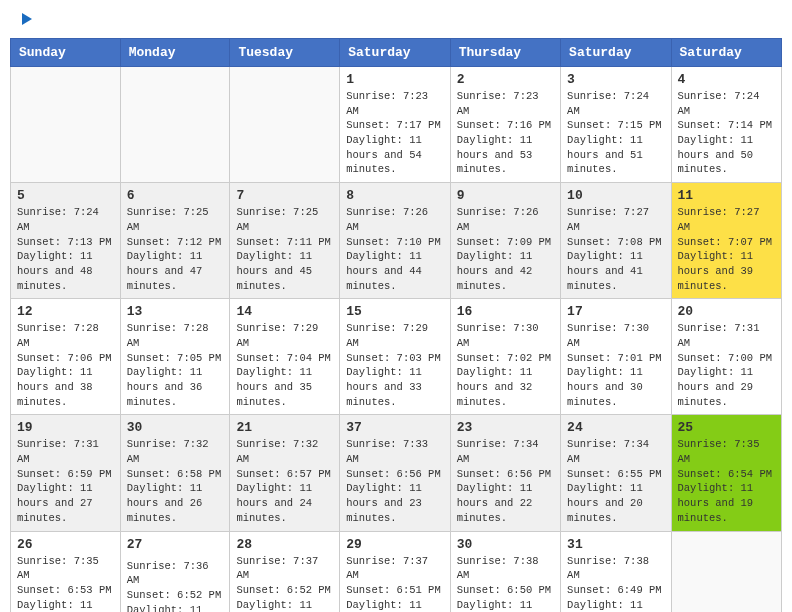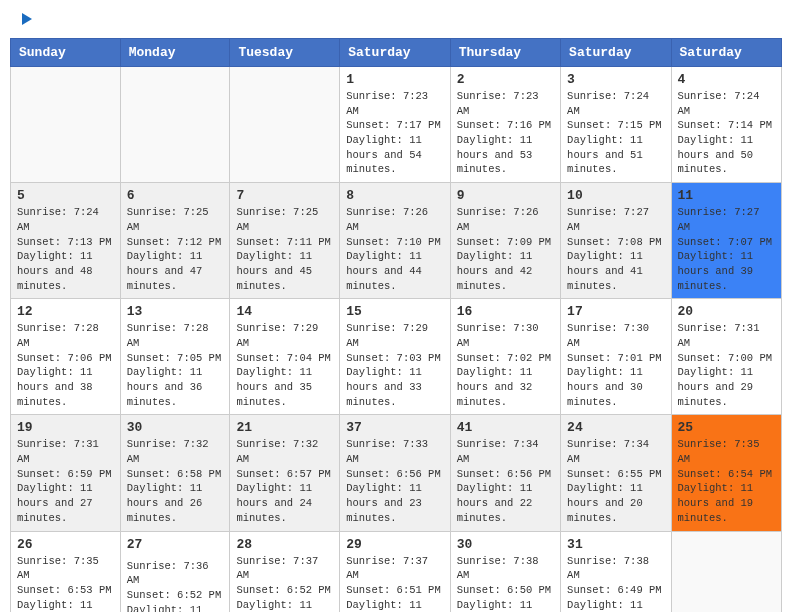--- a/index.html
+++ b/index.html
@@ -175,21 +175,21 @@
           <div class="day-info" style="white-space: pre-line;">Sunrise: 7:26 AM
 Sunset: 7:09 PM
 Daylight: 11 hours and 42 minutes.</div>
         </td>
         <td style="background: rgb(240, 240, 240); margin-left: 20px;">
           <span class="day-number">10</span>
           <div class="day-info" style="white-space: pre-line;">Sunrise: 7:27 AM
 Sunset: 7:08 PM
 Daylight: 11 hours and 41 minutes.</div>
         </td>
-        <td style="background: #3b82f6;">
+        <td style="background: #fde047;">
           <span class="day-number">11</span>
           <div class="day-info" style="white-space: pre-line;">Sunrise: 7:27 AM
 Sunset: 7:07 PM
 Daylight: 11 hours and 39 minutes.</div>
         </td>
       </tr>
       <tr>
         <td>
           <span class="day-number">12</span>
           <div class="day-info" style="white-space: pre-line;">Sunrise: 7:28 AM
@@ -252,32 +252,32 @@
 Sunset: 6:57 PM
 Daylight: 11 hours and 24 minutes.</div>
         </td>
         <td style="background: rgb(240, 240, 240);">
           <span class="day-number">37</span>
           <div class="day-info" style="white-space: pre-line;">Sunrise: 7:33 AM
 Sunset: 6:56 PM
 Daylight: 11 hours and 23 minutes.</div>
         </td>
         <td style="background: rgb(240, 240, 240);">
-          <span class="day-number">41</span>
+          <span class="day-number">23</span>
           <div class="day-info" style="white-space: pre-line;">Sunrise: 7:34 AM
 Sunset: 6:56 PM
 Daylight: 11 hours and 22 minutes.</div>
         </td>
         <td style="background: rgb(240, 240, 240);">
           <span class="day-number">24</span>
           <div class="day-info" style="white-space: pre-line;">Sunrise: 7:34 AM
 Sunset: 6:55 PM
 Daylight: 11 hours and 20 minutes.</div>
         </td>
-        <td style="background: #f97316;">
+        <td style="background: #84cc16;">
           <span class="day-number">25</span>
           <div class="day-info" style="white-space: pre-line;">Sunrise: 7:35 AM
 Sunset: 6:54 PM
 Daylight: 11 hours and 19 minutes.</div>
         </td>
       </tr>
       <tr>
         <td>
           <span class="day-number">26</span>
           <div class="day-info" style="white-space: pre-line;">Sunrise: 7:35 AM

